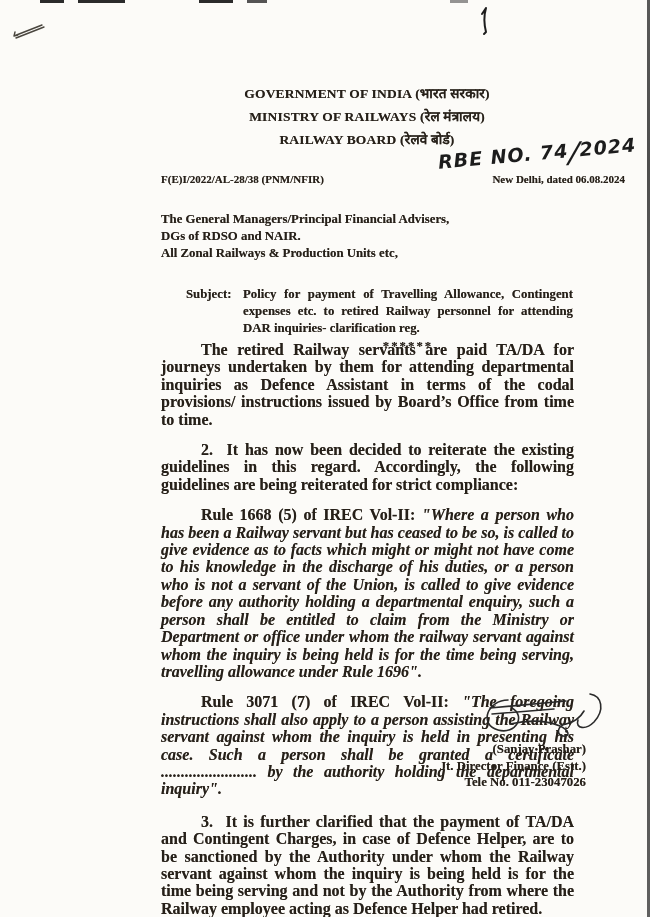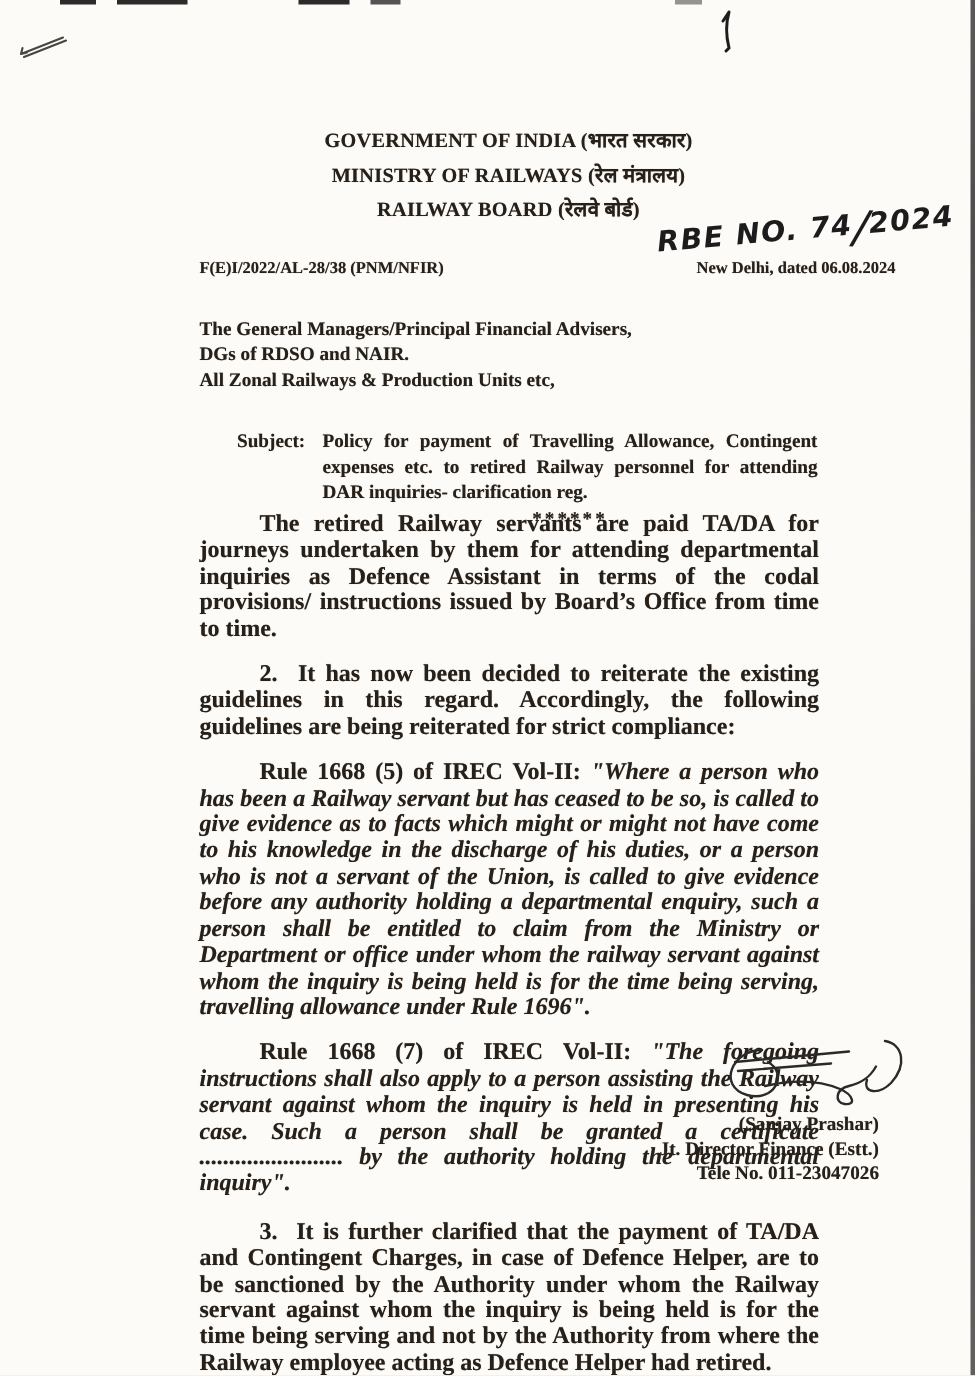--- a/index.html
+++ b/index.html
@@ -2,21 +2,21 @@
 <html><head>
 <meta charset="utf-8">
 <style>
   html,body{margin:0;padding:0;background:#e8e8e8;}
   .page{
     position:relative;width:650px;height:917px;margin:0 auto;
     background:#fcfbf8;overflow:hidden;
     font-family:"Liberation Serif","DejaVu Serif",serif;
     color:#262019;
   }
-  .txt{text-shadow:0 0 .5px rgba(45,35,25,.55);}
+  .txt{text-shadow:0 0 .5px rgba(45,35,25,.55);margin-left:28px;}
   
   .edge-strip{position:absolute;right:0;top:0;width:3px;height:100%;
     background:linear-gradient(180deg,#3c3c3c 0%,#2f2f2f 18%,#4a4a4a 42%,#303030 68%,#454545 100%);
     opacity:.85;}
   .dash{position:absolute;top:0;height:3px;background:#2b2b2b;}
   
   .hdr{position:absolute;left:133px;top:82px;width:412px;text-align:center;
     font-weight:bold;font-size:13.5px;line-height:23px;letter-spacing:.2px;}
   
   .rbe{position:absolute;left:438px;top:138px;transform:rotate(-5deg);
@@ -89,21 +89,21 @@
     <div>
       <div class="stext">Policy for payment of Travelling Allowance, Contingent expenses etc. to retired Railway personnel for attending DAR inquiries- clarification reg.</div>
       <div class="stars">******</div>
     </div>
   </div>
 
   <div class="body txt">
     <p>The retired Railway servants are paid TA/DA for journeys undertaken by them for attending departmental inquiries as Defence Assistant in terms of the codal provisions/ instructions issued by Board’s Office from time to time.</p>
     <p>2.&nbsp;&nbsp;It has now been decided to reiterate the existing guidelines in this regard. Accordingly, the following guidelines are being reiterated for strict compliance:</p>
     <p><span>Rule 1668 (5) of IREC Vol-II: </span><span class="quote">"Where a person who has been a Railway servant but has ceased to be so, is called to give evidence as to facts which might or might not have come to his knowledge in the discharge of his duties, or a person who is not a servant of the Union, is called to give evidence before any authority holding a departmental enquiry, such a person shall be entitled to claim from the Ministry or Department or office under whom the railway servant against whom the inquiry is being held is for the time being serving, travelling allowance under Rule 1696".</span></p>
-    <p style="margin-bottom:15px;"><span>Rule 1668 (7) of IREC Vol-II: </span><span class="quote">"The foregoing instructions shall also apply to a person assisting the Railway servant against whom the inquiry is held in presenting his case. Such a person shall be granted a certificate ........................ by the authority holding the departmental inquiry".</span></p>
+    <p style="margin-bottom:15px;"><span>Rule 3071 (7) of IREC Vol-II: </span><span class="quote">"The foregoing instructions shall also apply to a person assisting the Railway servant against whom the inquiry is held in presenting his case. Such a person shall be granted a certificate ........................ by the authority holding the departmental inquiry".</span></p>
     <p style="margin-bottom:16px;">3.&nbsp;&nbsp;It is further clarified that the payment of TA/DA and Contingent Charges, in case of Defence Helper, are to be sanctioned by the Authority under whom the Railway servant against whom the inquiry is being held is for the time being serving and not by the Authority from where the Railway employee acting as Defence Helper had retired.</p>
   </div>
 
   <svg class="sig-svg" width="134" height="60" viewBox="0 0 134 60">
     <g stroke="#2a2a2a" stroke-width="1.6" fill="none" stroke-linecap="round">
       <path d="M34 16 C 14 16, 4 40, 24 46 C 42 51, 52 32, 38 24"></path>
       <path d="M16 24 L 92 17"></path>
       <path d="M18 30 L 80 25"></path>
       <path d="M36 40 C 58 35, 74 37, 86 42 C 95 46, 97 53, 89 52 C 82 51, 83 42, 92 40 C 101 38, 106 34, 110 27"></path>
       <path d="M116 10 C 128 12, 131 26, 120 38 C 112 46, 101 45, 104 36"></path>

